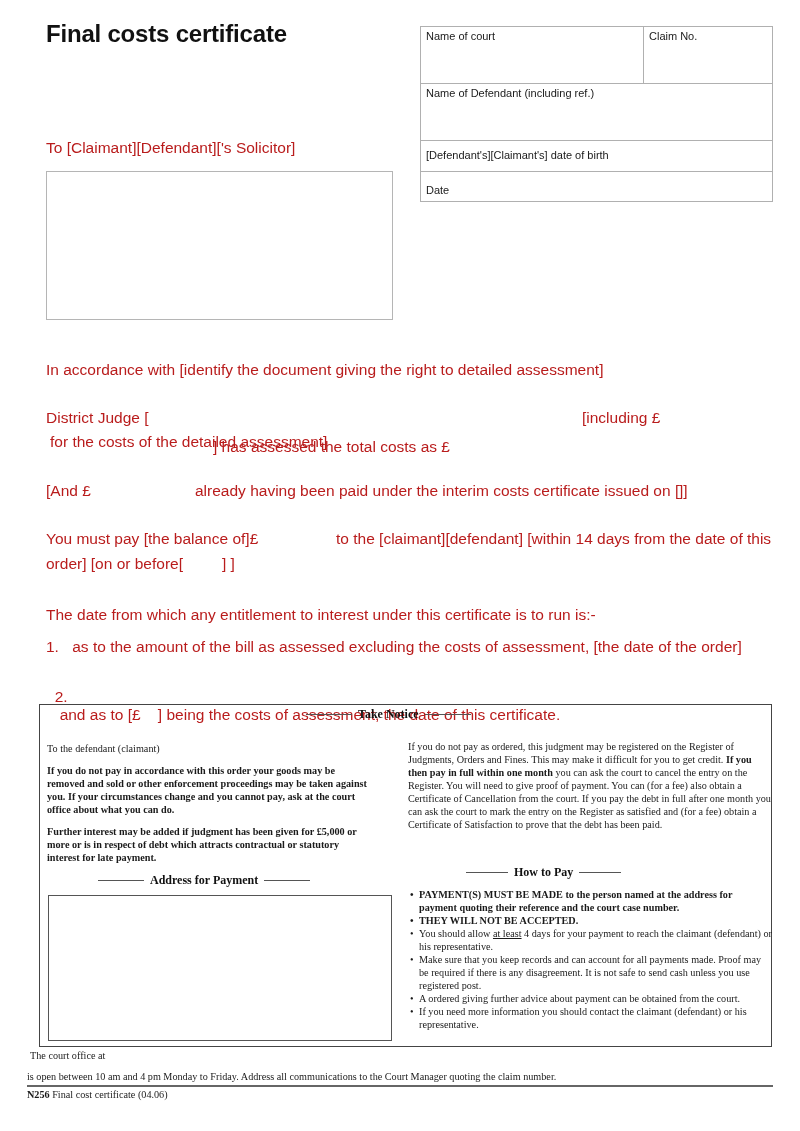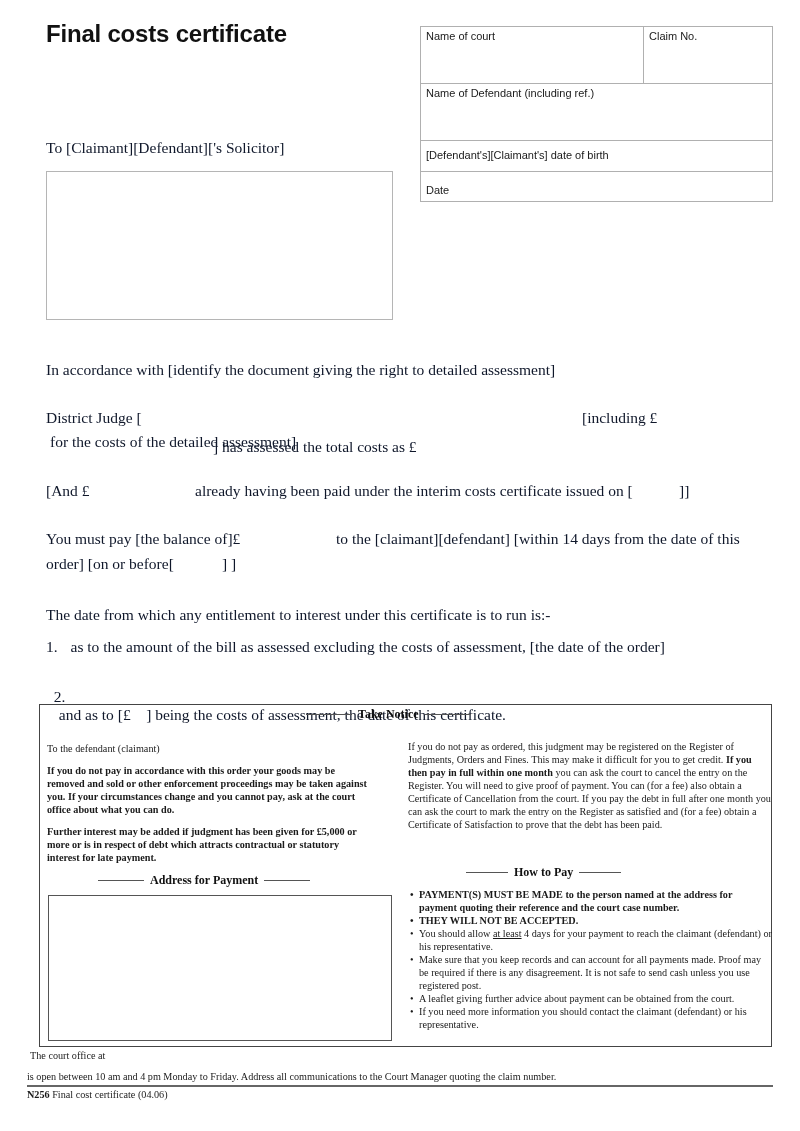--- a/index.html
+++ b/index.html
@@ -1,19 +1,19 @@
 <!DOCTYPE html>
 <html><head>
 <meta charset="utf-8">
 <style>
   html, body { margin: 0; padding: 0; background: #ffffff; }
   body { width: 800px; height: 1131px; position: relative; overflow: hidden; color: #111; font-family: "Liberation Serif", serif; }
   .abs { position: absolute; }
   .title { left: 46px; top: 20px; font-family: "Liberation Sans", sans-serif; font-weight: bold; font-size: 24px; color: #111; letter-spacing: -0.2px; }
-  .serif15 { font-family: Liberation Serif, serif; font-size: 15.5px; color: #0f172a; white-space: nowrap; }
+  .serif15 { font-family: Liberation Sans, sans-serif; font-size: 15.5px; color: #b91c1c; white-space: nowrap; }
   .to-label { left: 46px; top: 139px; }
   .addr-box { left: 46px; top: 171px; width: 345px; height: 147px; border: 1px solid #b5b5b5; }
 
   
   .htable { left: 420px; top: 26px; width: 351px; border: 1px solid #b0b0b0; font-family: "Liberation Sans", sans-serif; font-size: 11px; color: #1a1a1a; }
   .hrow { border-top: 1px solid #b0b0b0; box-sizing: border-box; padding: 3px 5px; position: relative; }
   .hrow:first-child { border-top: none; }
   .hrow.r1 { height: 56px; padding: 0; display: flex; }
   .hrow.r1 .c1 { width: 223px; border-right: 1px solid #b0b0b0; padding: 3px 5px; box-sizing: border-box; }
   .hrow.r1 .c2 { flex: 1; padding: 3px 5px; box-sizing: border-box; }
@@ -127,21 +127,21 @@
     <span class="rule" style="width:42px;"></span>
   </div>
 
   <ul class="abs small howto-list" style="left:368px; top:183px; width:364px;">
     <li style="font-weight:bold;">PAYMENT(S) MUST BE MADE to the person named at the address for payment quoting their reference and the court case number.</li>
     <li style="font-weight:bold;">
       <div>THEY WILL NOT BE ACCEPTED.</div>
     </li>
     <li><span>You should allow </span><span class="underline">at least</span><span> 4 days for your payment to reach the claimant (defendant) or his representative.</span></li>
     <li>Make sure that you keep records and can account for all payments made. Proof may be required if there is any disagreement. It is not safe to send cash unless you use registered post.</li>
-    <li>A leaflet giving further advice about payment can be obtained from the court.</li>
+    <li>A ordered giving further advice about payment can be obtained from the court.</li>
     <li>If you need more information you should contact the claimant (defendant) or his representative.</li>
   </ul>
 </div>
 
 <div class="abs footer-text" style="left:30px; top:1050px;">The court office at</div>
 <div class="abs footer-text" style="left:27px; top:1071px;">is open between 10 am and 4 pm Monday to Friday. Address all communications to the Court Manager quoting the claim number.</div>
 <div class="abs footer-rule"></div>
 <div class="abs footer-text" style="left:27px; top:1089px;">
   <b>N256</b><span> Final cost certificate (04.06)</span>
 </div>

